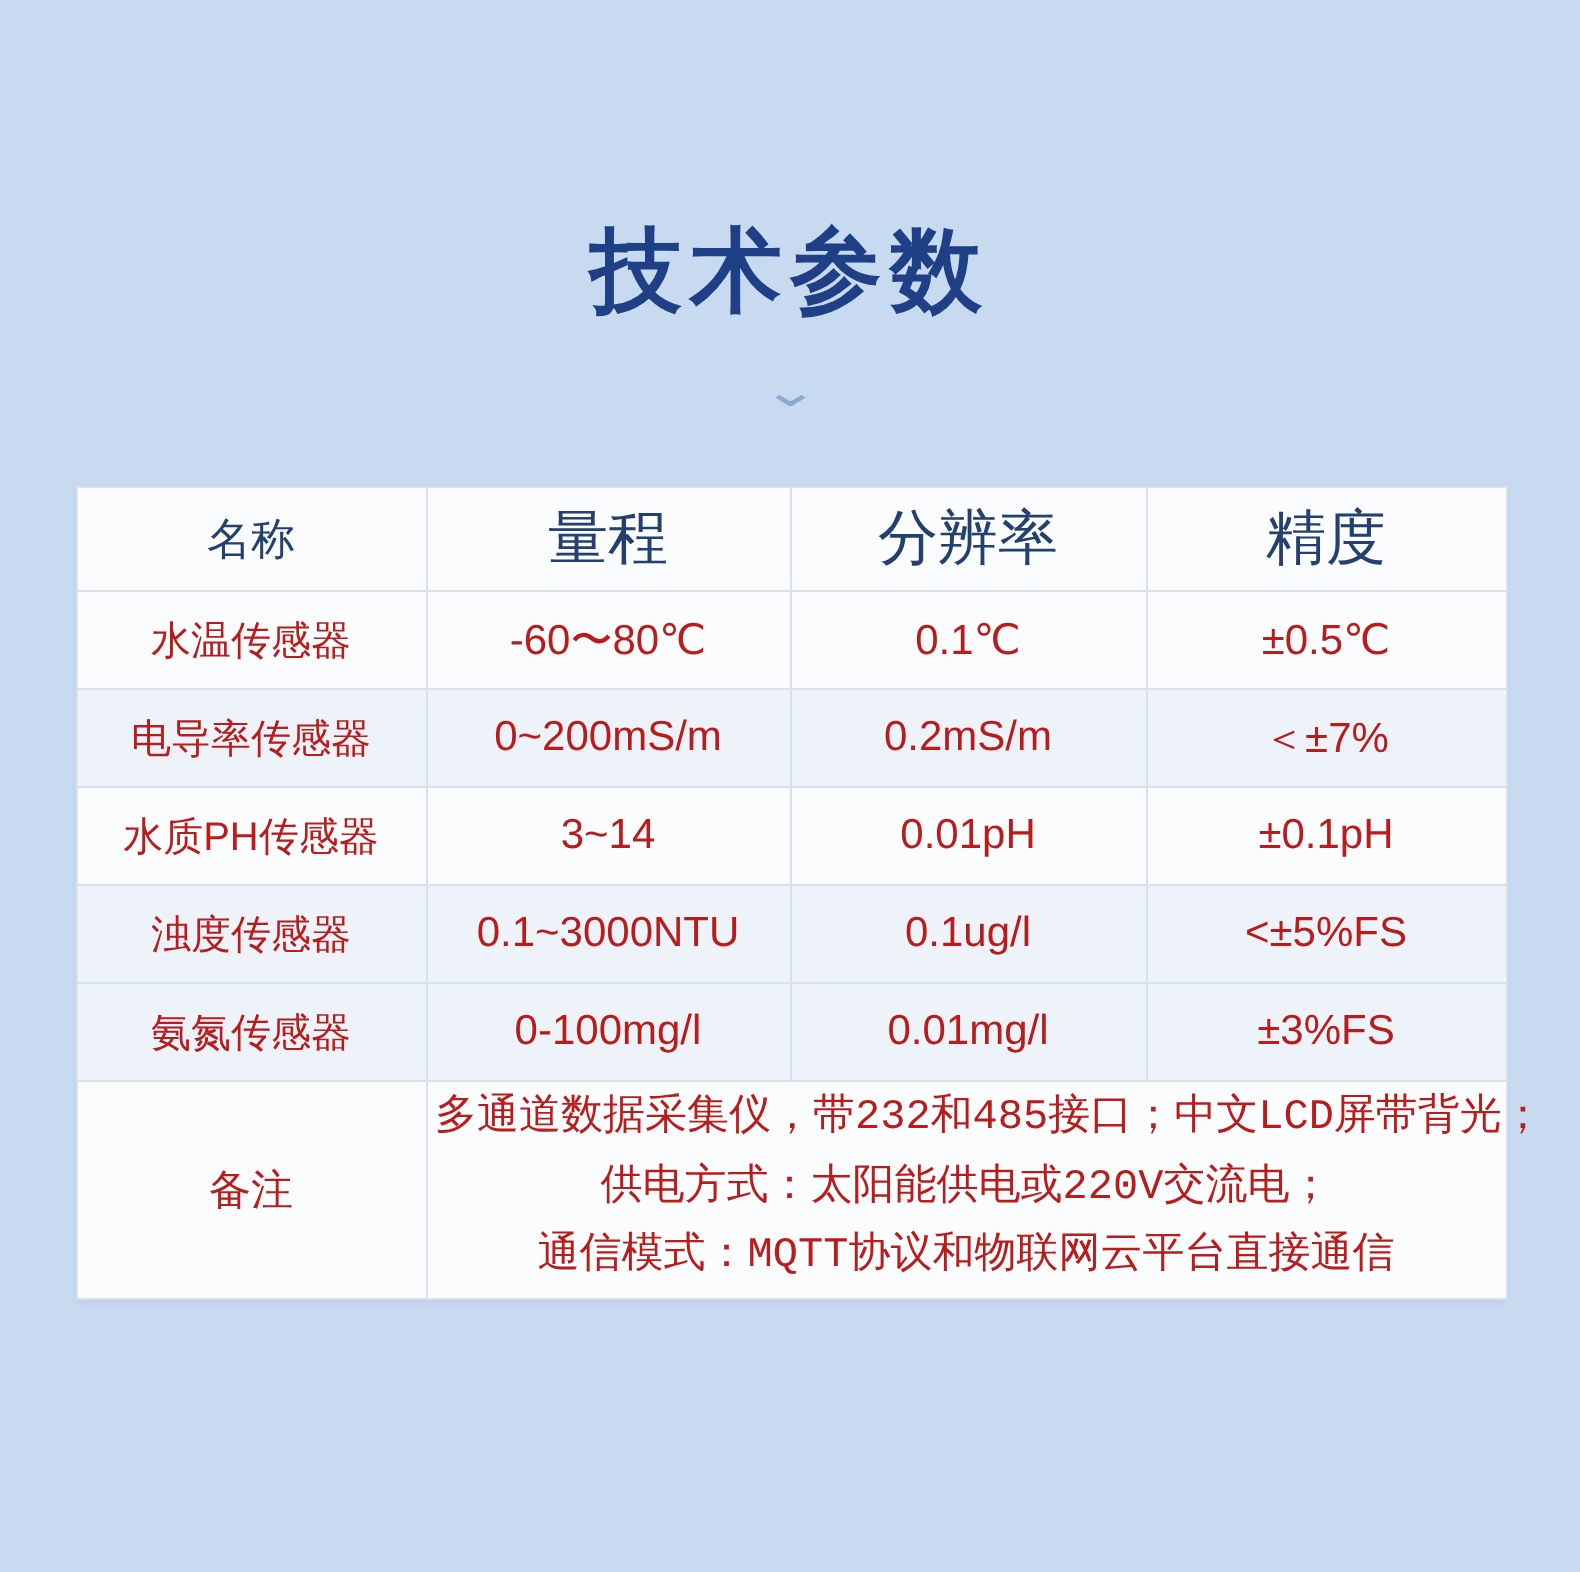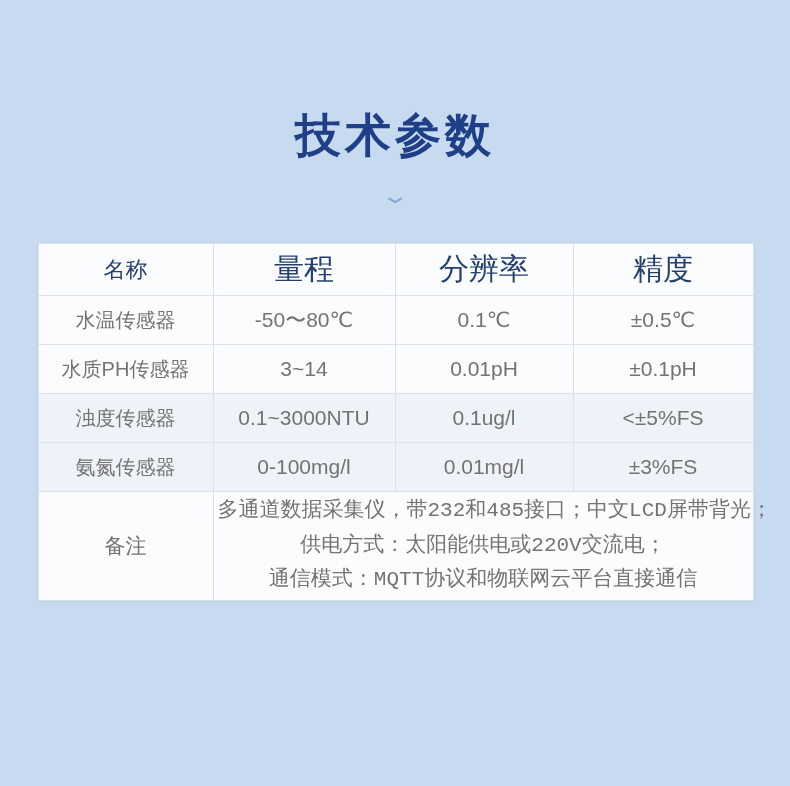--- a/index.html
+++ b/index.html
@@ -47,21 +47,21 @@
     box-shadow: 0 1px 3px rgba(40,70,120,0.08);
   }
   table.spec {
     border-collapse: collapse;
     width: 100%;
     table-layout: fixed;
   }
   table.spec td {
     border: 1px solid #d9e2ec;
     text-align: center;
-    color: #737373;
+    color: #b91c1c;
     font-size: 21px;
     height: 49px;
     padding: 2px 4px;
     box-sizing: border-box;
   }
   table.spec tr.head td {
     font-size: 30px;
     background: #fbfcfd;
     height: 52px;
     color: #23406f;
@@ -117,25 +117,31 @@
       <tbody>
         <tr class="head">
           <td class="name">名称</td>
           <td>量程</td>
           <td>分辨率</td>
           <td>精度</td>
         </tr>
 
         <tr>
           <td class="name">水温传感器</td>
-          <td>-50〜80℃</td>
+          <td>-60〜80℃</td>
           <td>0.1℃</td>
           <td>±0.5℃</td>
         </tr>
 
+        <tr class="alt">
+          <td class="name">电导率传感器</td>
+          <td>0~200mS/m</td>
+          <td>0.2mS/m</td>
+          <td>＜±7%</td>
+        </tr>
 
         <tr>
           <td class="name">水质PH传感器</td>
           <td>3~14</td>
           <td>0.01pH</td>
           <td>±0.1pH</td>
         </tr>
 
         <tr class="alt">
           <td class="name">浊度传感器</td>

